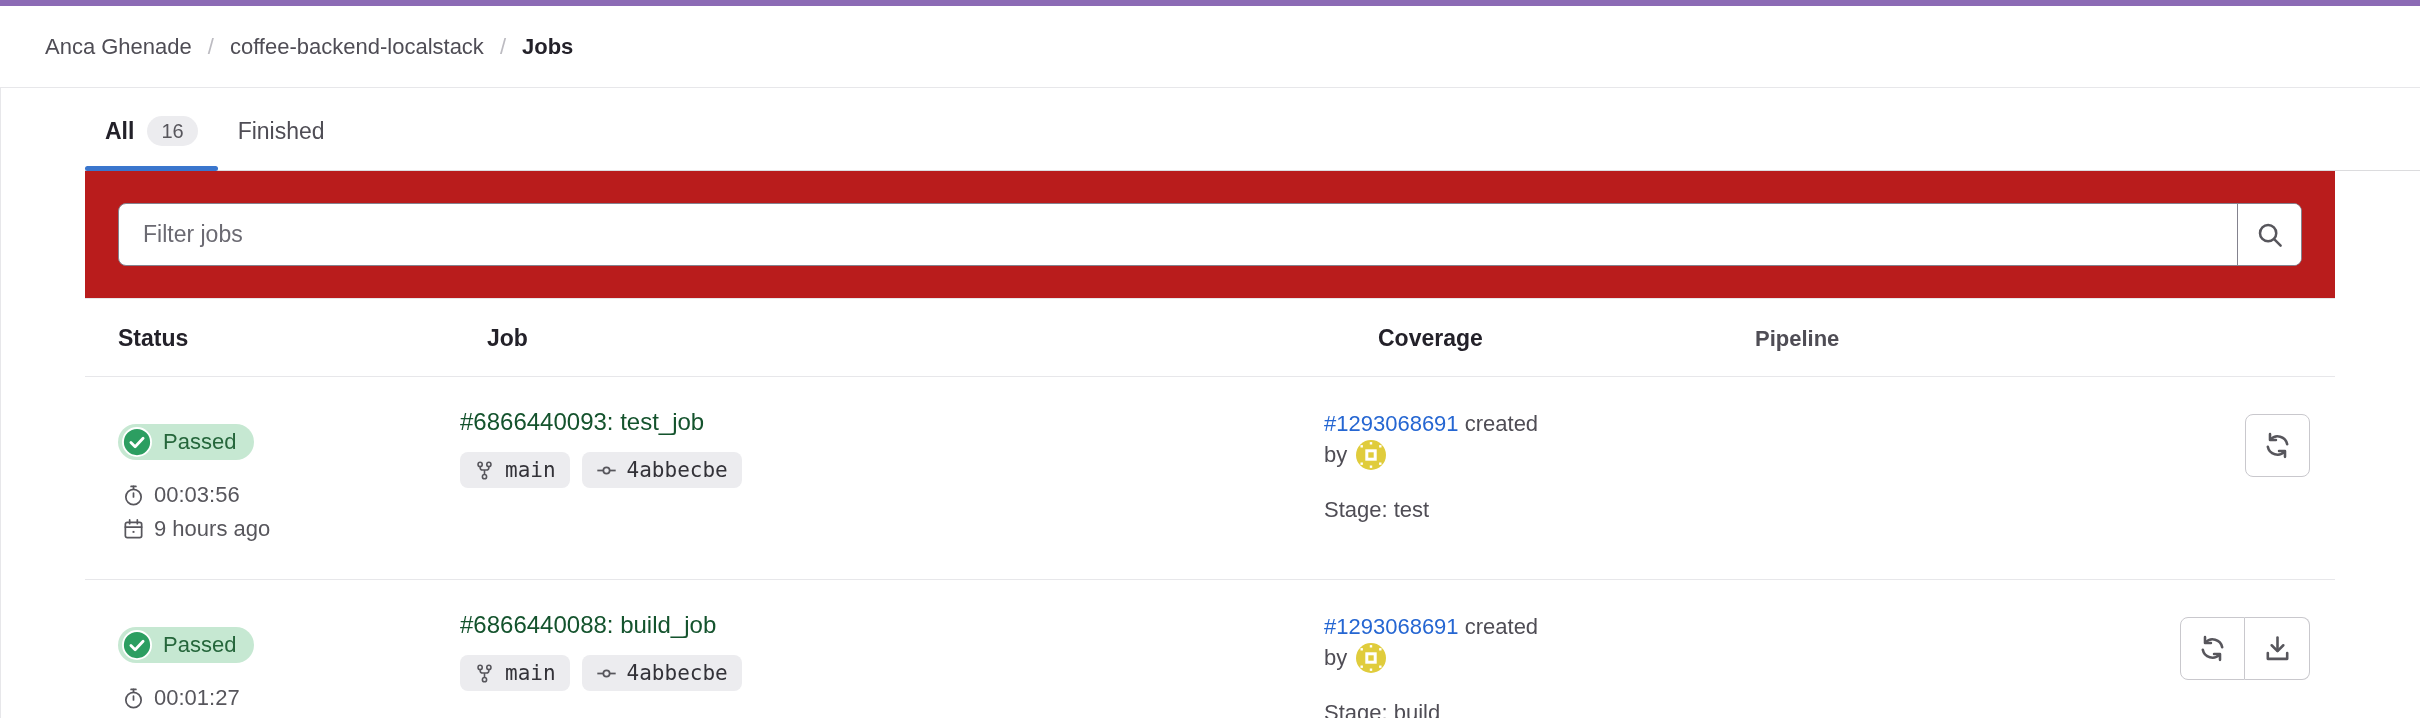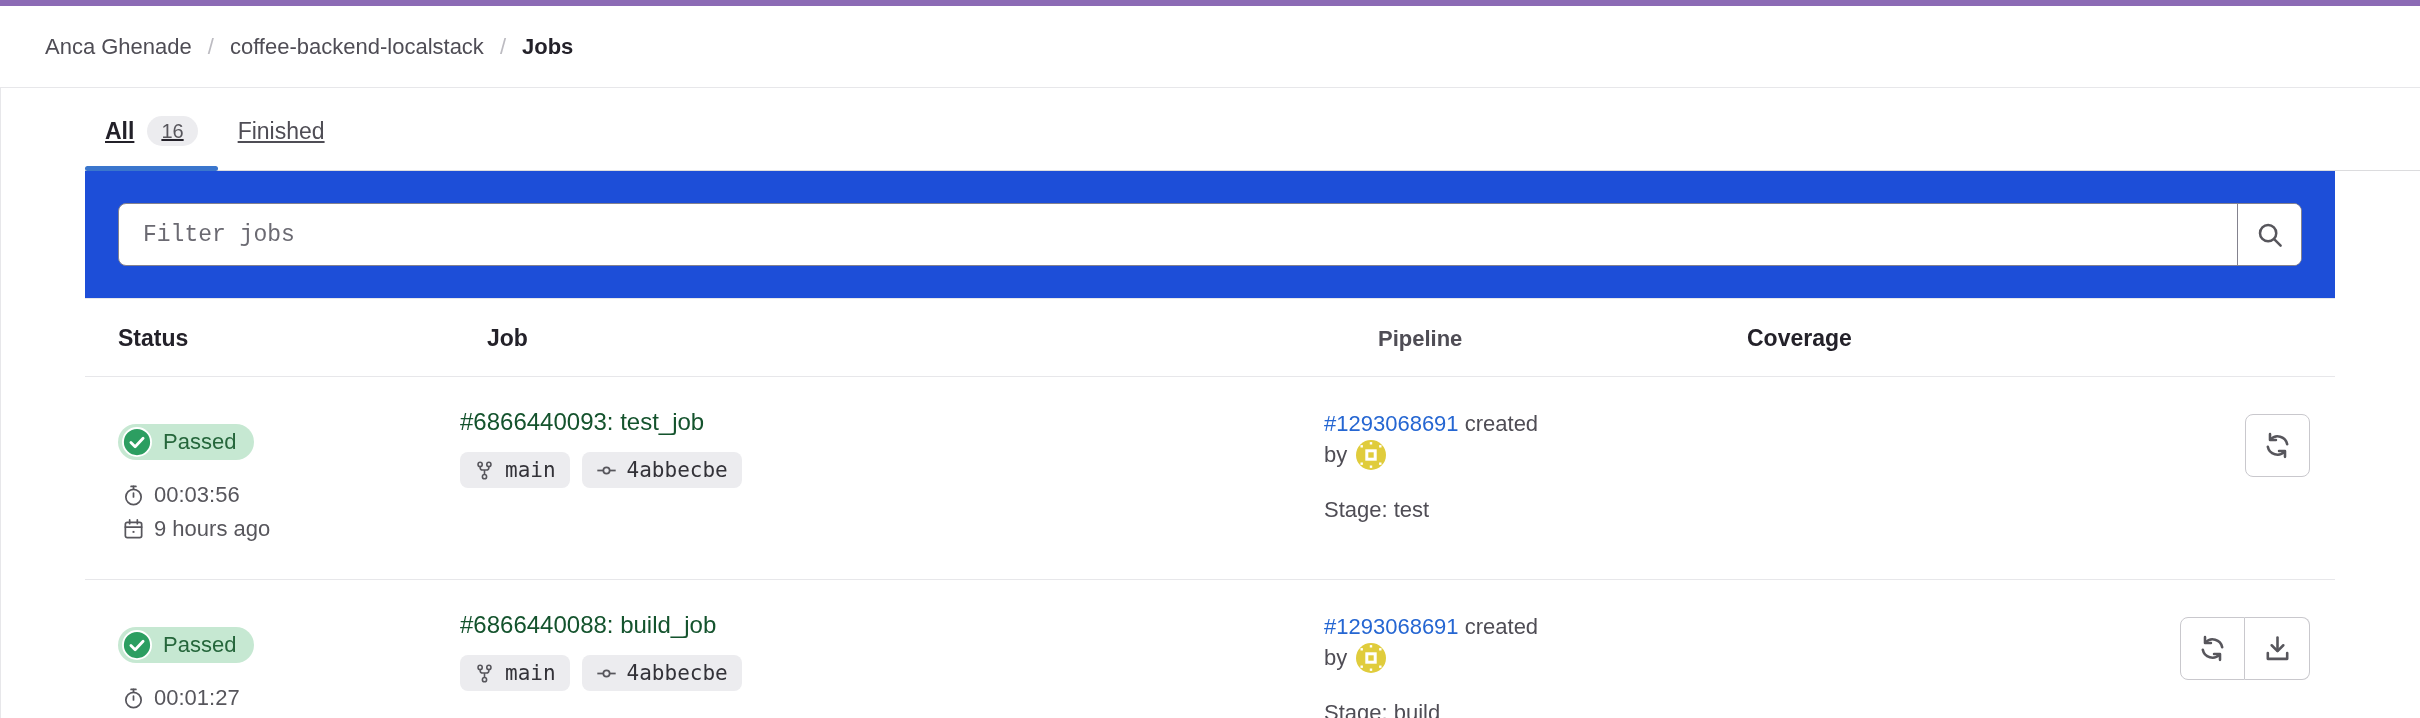--- a/index.html
+++ b/index.html
@@ -12,29 +12,29 @@
   .breadcrumb-bar{height:81px;display:flex;align-items:center;gap:16px;
     padding:0 45px;border-bottom:1px solid #e7e7ea;font-size:22px;color:#4f4d55;}
   .crumb{color:#4f4d55;text-decoration:none;cursor:pointer;}
   .crumb.current{font-weight:700;color:#232129;}
   .crumb-sep{color:#bcbbc1;}
 
   .left-edge{position:absolute;left:0;top:88px;bottom:0;width:1px;background:#e7e7ea;}
 
   .tabs-bar{margin-left:85px;padding-top:28px;display:flex;border-bottom:1px solid #dcdcde;}
   .tab{position:relative;display:flex;align-items:center;gap:13px;
-       padding:0 20px 24px;font-size:23px;color:#4f4d55;cursor:pointer;text-decoration:underline;}
+       padding:0 20px 24px;font-size:23px;color:#4f4d55;cursor:pointer;}
   .tab.active{font-weight:700;color:#232129;}
   .tab.active::after{content:"";position:absolute;left:0;right:0;bottom:-1px;
        height:5px;background:#3a76cd;border-radius:3px;}
   .tab-badge{background:#ececef;color:#57565c;border-radius:18px;
        padding:3px 14px;font-size:20px;font-weight:400;line-height:24px;}
 
-  .filter-section{width:2250px;margin-left:85px;background:#1d4ed8;
-       padding:32px 33px;border-bottom:1px solid #e7e7ea;box-sizing:border-box;font-family:Liberation Mono, monospace;}
+  .filter-section{width:2250px;margin-left:85px;background:#b91c1c;
+       padding:32px 33px;border-bottom:1px solid #e7e7ea;box-sizing:border-box;}
   .filter-group{display:flex;height:61px;background:#fff;border:1px solid #84828e;
        border-radius:8px;overflow:hidden;}
   .filter-input{flex:1;border:none;outline:none;font-size:23px;padding:0 24px;
        color:#333238;background:transparent;font-family:inherit;}
   .filter-input::placeholder{color:#6b6a72;}
   .search-btn{width:64px;border:none;border-left:1px solid #84828e;background:#fff;
        display:flex;align-items:center;justify-content:center;cursor:pointer;color:#57565c;padding:0;}
   .search-btn svg{width:30px;height:30px;}
 
   .jobs-table{margin:0 85px;width:2250px;}
@@ -120,22 +120,22 @@
         </svg>
       </button>
     </div>
   </section>
 
   <section class="jobs-table">
 
     <div class="t-head">
       <div class="col col-status">Status</div>
       <div class="col col-job">Job</div>
+      <div class="col col-coverage">Coverage</div>
       <div class="col col-pipeline">Pipeline</div>
-      <div class="col col-coverage">Coverage</div>
       <div class="col col-actions"></div>
     </div>
 
     <div class="job-row">
       <div class="col col-status">
         <a class="status-badge">
           <svg class="status-icon" viewBox="0 0 32 32">
             <circle cx="16" cy="16" r="15" fill="#2c9e61" stroke="#ffffff" stroke-width="2"></circle>
             <path d="M9.5 16.5 L14 21 L22.5 12" fill="none" stroke="#ffffff" stroke-width="3" stroke-linecap="round" stroke-linejoin="round"></path>
           </svg>

